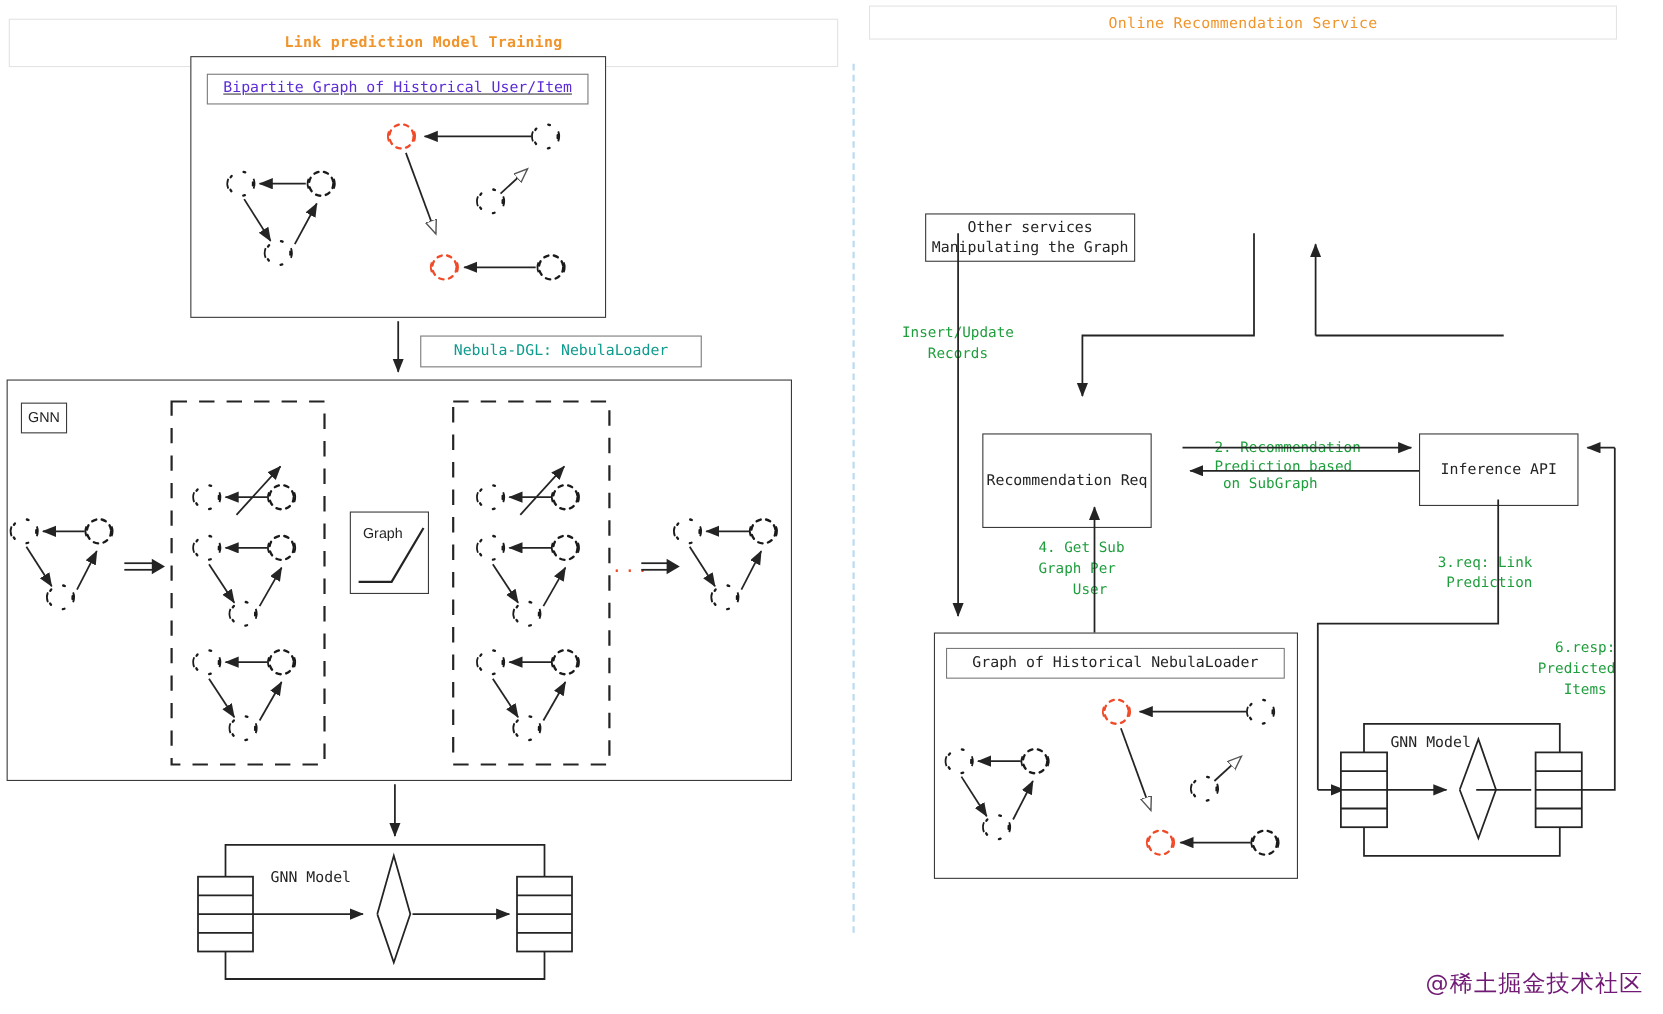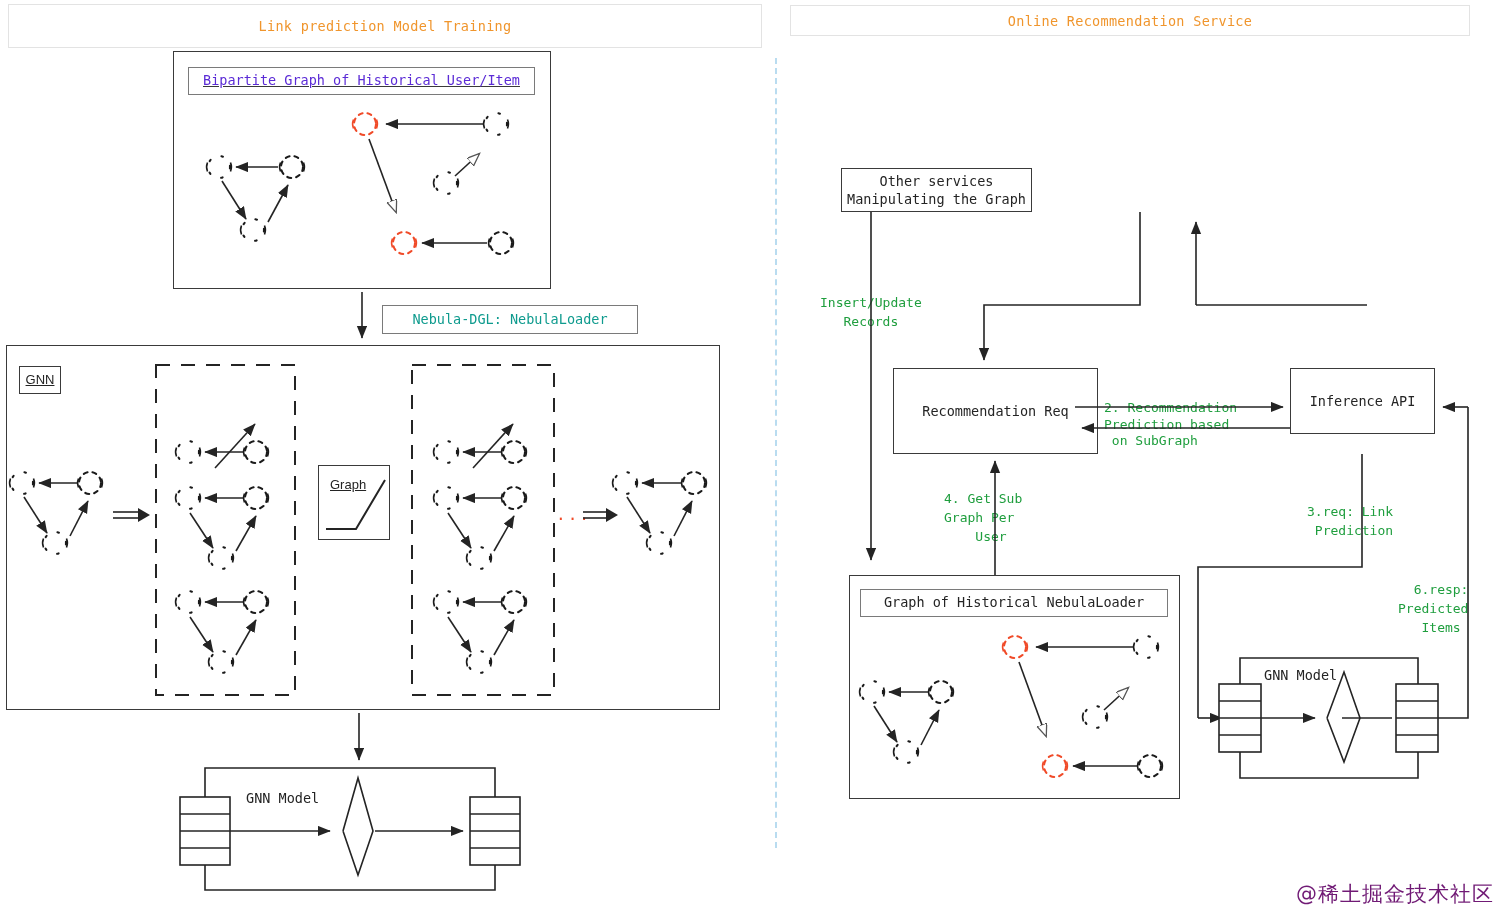--- a/index.html
+++ b/index.html
@@ -25,49 +25,50 @@
     background:#fff;display:flex;align-items:center;justify-content:center;
     font-size:13.5px;color:#3a3a3a;
     font-family:"DejaVu Sans Mono","Liberation Mono",monospace;
   }
   .box-txt{
     position:absolute;box-sizing:border-box;border:1.4px solid #3a3a3a;
     background:#fff;display:flex;align-items:center;justify-content:center;
     text-align:center;font-size:13.5px;color:#242424;line-height:1.35;
     white-space:pre;
     font-family:"DejaVu Sans Mono","Liberation Mono",monospace;
+    margin-top:26px;
   }
   .lbl{
     position:absolute;white-space:pre;font-size:13px;line-height:1.45;
     font-family:"DejaVu Sans Mono","Liberation Mono",monospace;
   }
   .lbl.green{color:#1f9e3e;}
   .lbl.teal{color:#0f9b8e;}
   .lbl.purple{color:#5b2bd6;}
   .lbl.dark{color:#242424;}
-  .sans{font-family:"Liberation Sans","DejaVu Sans",sans-serif;text-decoration:underline;}
+  .sans{font-family:"Liberation Sans","DejaVu Sans",sans-serif;}
   
   svg.layer{position:absolute;left:0;top:0;width:1512px;height:922px;
             pointer-events:none;}
   
   .divider{
     position:absolute;left:775px;top:58px;width:0;height:790px;
     border-left:2.5px dashed #b9dcf0;
   }
   
   .watermark{
     position:absolute;right:18px;bottom:14px;color:#701a75;font-size:21px;
     font-family:"DejaVu Sans","Liberation Sans",sans-serif;letter-spacing:1px;
     user-select:none;
   }
 </style>
 </head>
 <body>
 
-<div class="panel-head" style="left:8px;top:4px;width:754px;height:44px;">
+<div class="panel-head" style="left:8px;top:17px;width:754px;height:44px;font-weight:bold;">
   <span>Link prediction Model Training</span>
 </div>
 <div class="panel-head" style="left:790px;top:5px;width:680px;height:31px;">
   <span>Online Recommendation Service</span>
 </div>
 
 <div class="divider"></div>
 
 <div class="box" style="left:173px;top:51px;width:378px;height:238px;"></div>
 <div class="box-label" style="left:188px;top:67px;width:347px;height:28px;text-decoration:underline;">
@@ -88,21 +89,21 @@
 
 <span class="lbl" style="left:556px;top:503px;color:#f04a28;font-size:16px;letter-spacing:2px;">...</span>
 
 <span class="lbl dark" style="left:246px;top:789px;font-size:13.5px;">GNN Model</span>
 
 <div class="box-txt" style="left:841px;top:168px;width:191px;height:44px;">
   <span>Other services
 Manipulating the Graph</span>
 </div>
 
-<div class="box-txt" style="left:893px;top:368px;width:205px;height:86px;">
+<div class="box-txt" style="left:893px;top:368px;width:154px;height:86px;">
   <span>Recommendation Req</span>
 </div>
 
 <div class="box-txt" style="left:1290px;top:368px;width:145px;height:66px;">
   <span>Inference API</span>
 </div>
 
 <div class="box" style="left:849px;top:575px;width:331px;height:224px;"></div>
 <div class="box-label" style="left:860px;top:589px;width:308px;height:28px;">
   <span class="lbl dark" style="position:static;font-size:13.5px;">Graph of Historical NebulaLoader</span>

